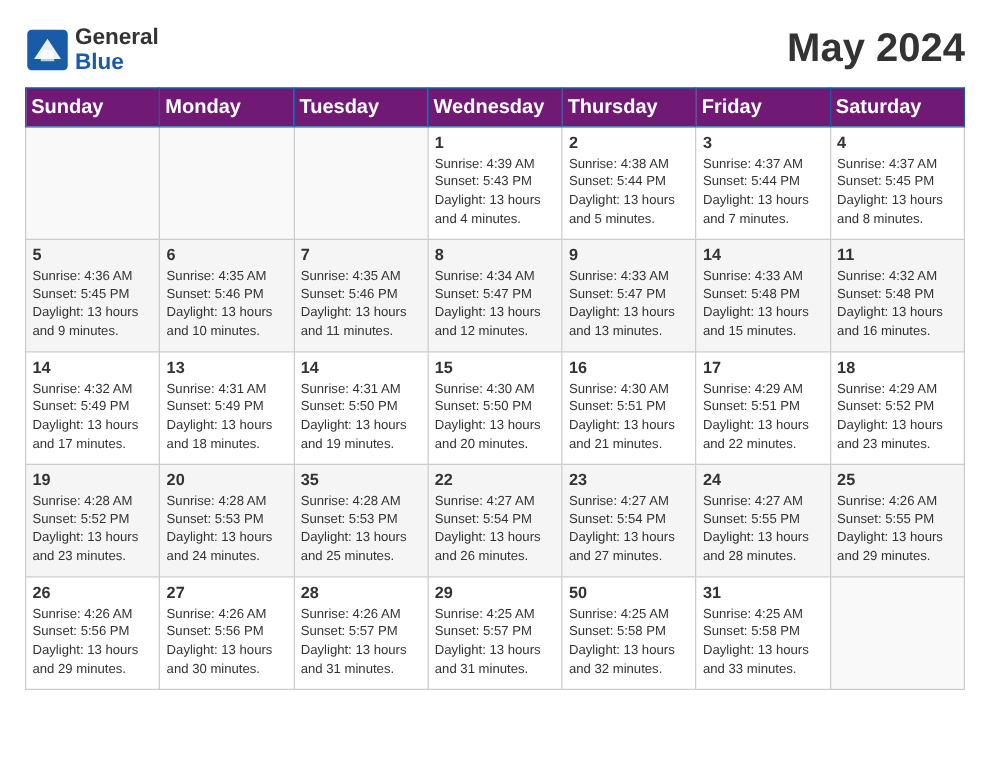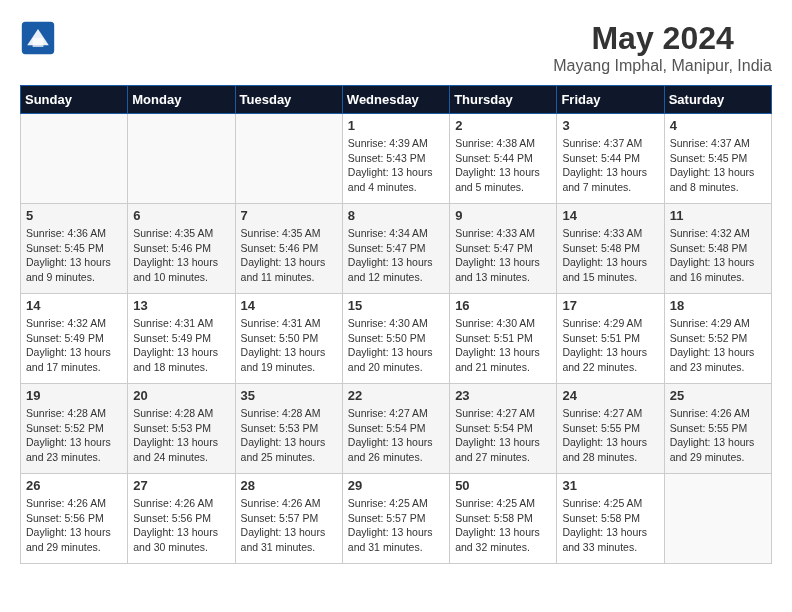--- a/index.html
+++ b/index.html
@@ -43,25 +43,25 @@
     .subtitle {
       font-size: 16px;
       color: #555;
     }
     .calendar {
       width: 100%;
       border-collapse: collapse;
       font-size: 11px;
     }
     .calendar thead tr th {
-      background-color: #0f172a;
+      background-color: #701a75;
       color: #fff;
       padding: 6px 4px;
       text-align: left;
-      font-size: 13px;
+      font-size: 16px;
       font-weight: bold;
       border: 1px solid #1a5ba8;
     }
     .calendar tbody tr td {
       border: 1px solid #ccc;
       padding: 4px 5px;
       vertical-align: top;
       min-height: 80px;
       height: 90px;
       width: calc(100% / 7);
@@ -89,24 +89,27 @@
 </head>
 <body>
 
 <div class="header-area">
   <div class="logo">
     <svg class="logo-icon" viewBox="0 0 40 40">
       <rect x="2" y="2" width="36" height="36" rx="4" fill="#1a5ba8"></rect>
       <polygon points="8,28 20,10 32,28" fill="white" opacity="0.9"></polygon>
       <rect x="14" y="20" width="12" height="10" fill="white" opacity="0.7"></rect>
     </svg>
+    <div class="logo-text">
+      <span class="logo-general">General</span><br>
+      <span class="logo-blue">Blue</span>
+    </div>
   </div>
   <div class="title-area">
     <div class="main-title">May 2024</div>
-    <div class="subtitle">Mayang Imphal, Manipur, India</div>
   </div>
 </div>
 
 <table class="calendar">
   <thead>
     <tr id="weekday-header">
     <th>Sunday</th>
         <th>Monday</th>
         <th>Tuesday</th>
         <th>Wednesday</th>

